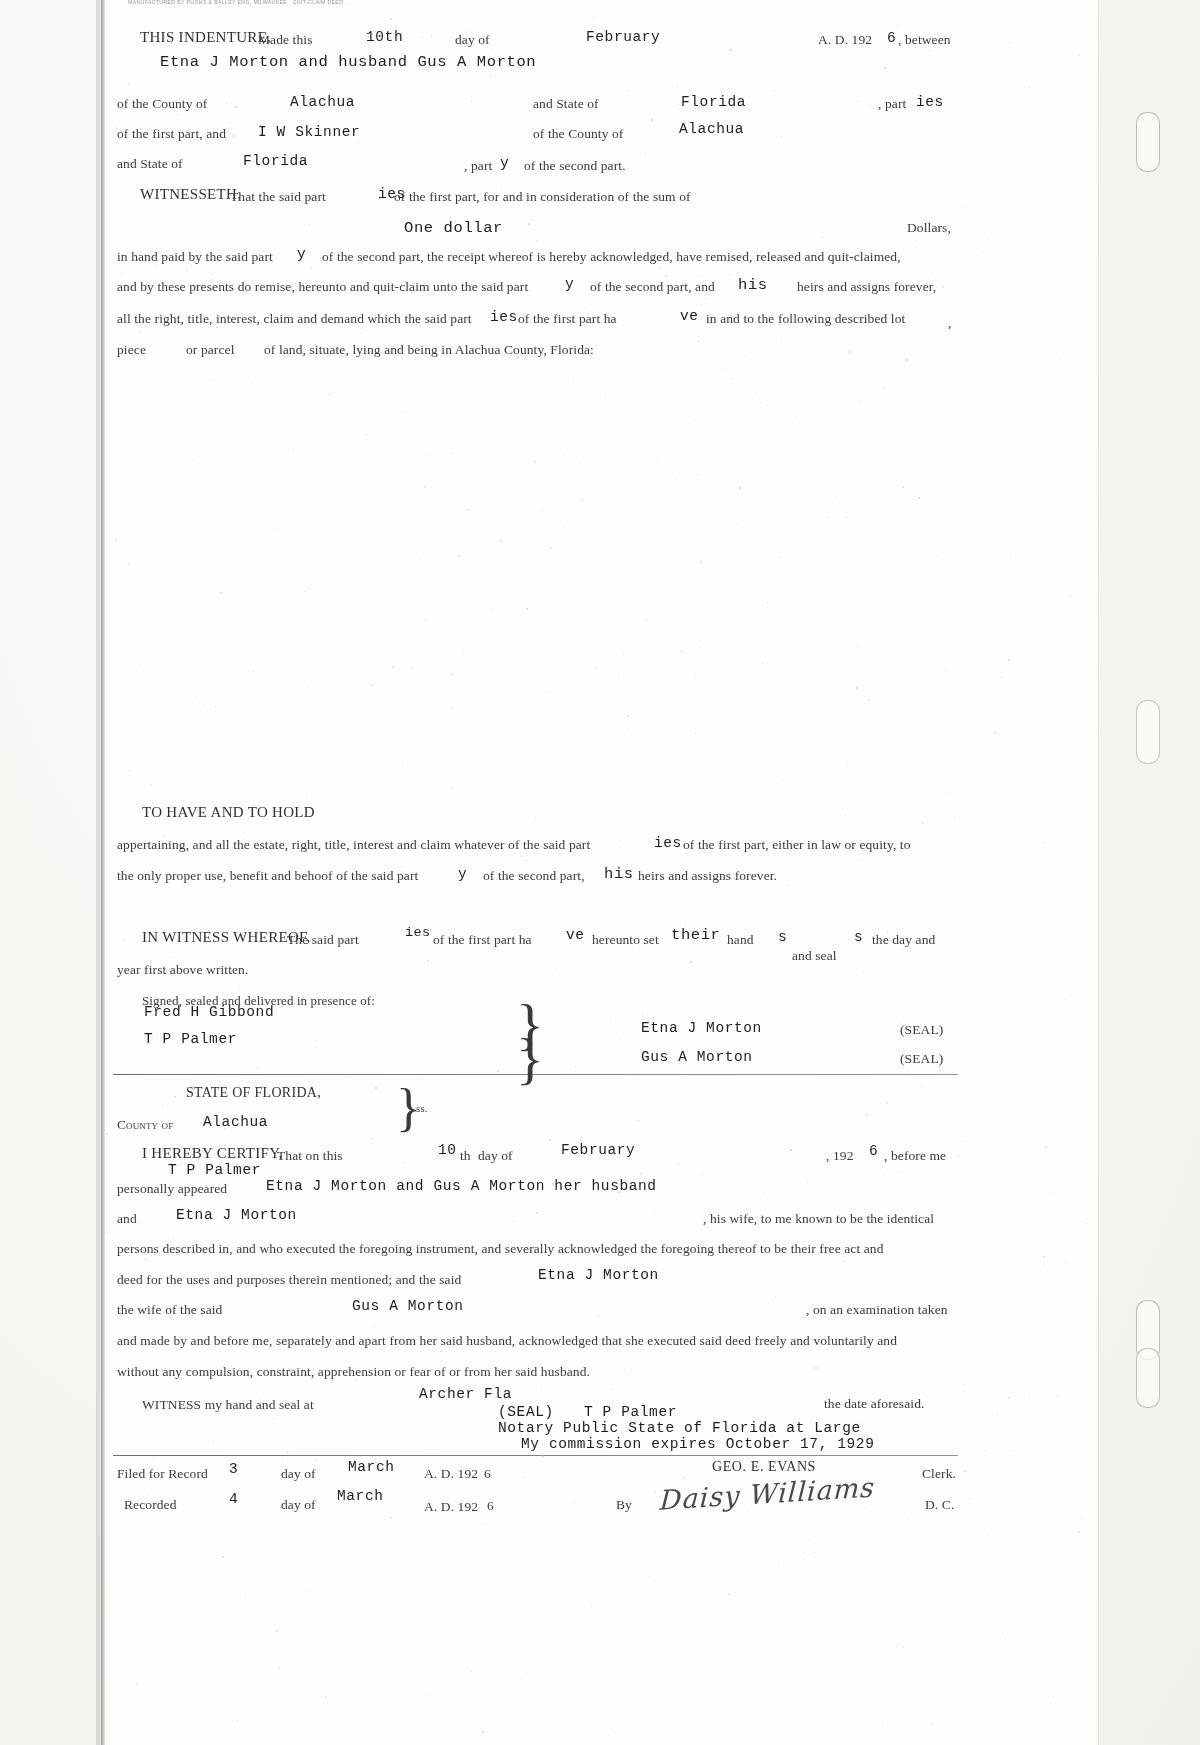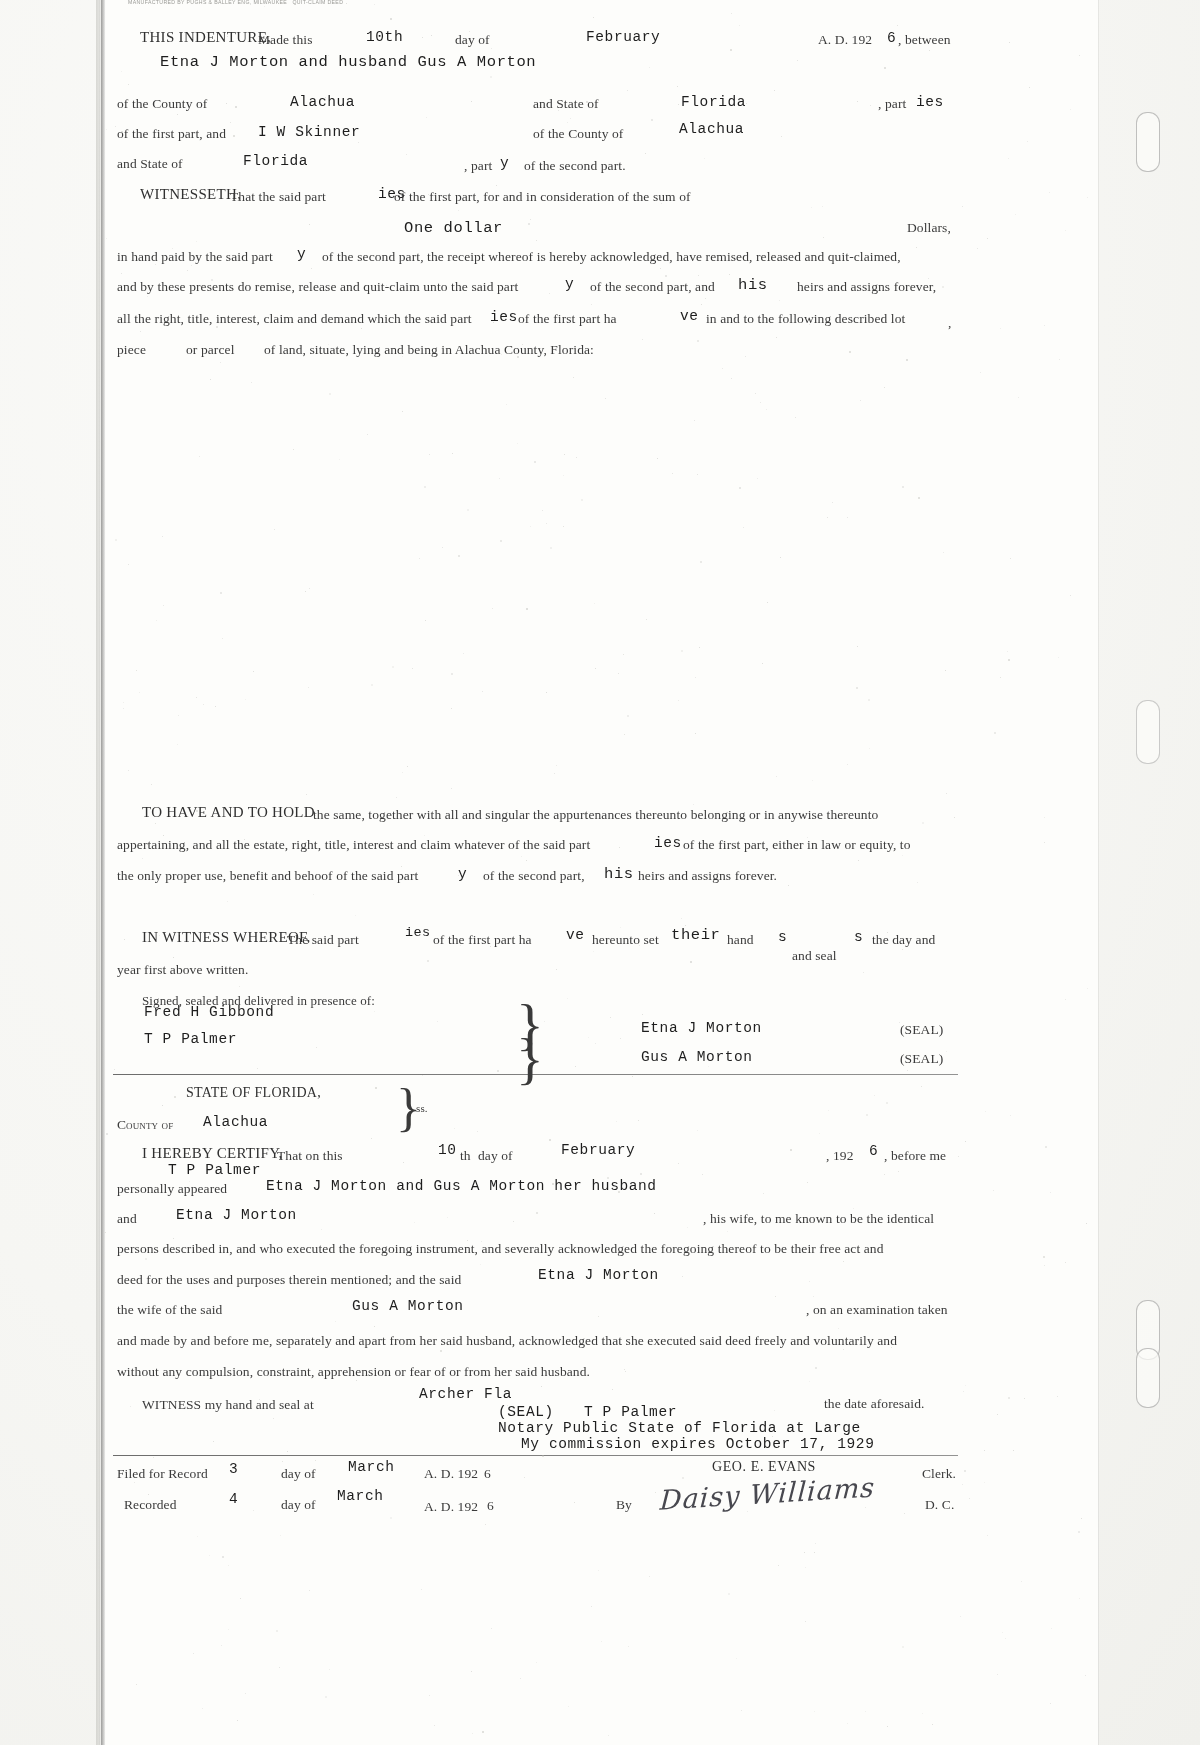--- a/index.html
+++ b/index.html
@@ -158,40 +158,39 @@
   <div class="tw" style="left:378px; top:186px;">ies</div>
   <div class="pr" style="left:394px; top:189px;">of the first part, for and in consideration of the sum of</div>
 
   <div class="tw big" style="left:404px; top:219px;">One dollar</div>
   <div class="pr" style="left:907px; top:220px;">Dollars,</div>
 
   <div class="pr" style="left:117px; top:249px;">in hand paid by the said part</div>
   <div class="tw" style="left:297px; top:246px;">y</div>
   <div class="pr" style="left:322px; top:249px;">of the second part, the receipt whereof is hereby acknowledged, have remised, released and quit-claimed,</div>
 
-  <div class="pr" style="left:117px; top:279px;">and by these presents do remise, release and quit-claim unto the said part</div>
+  <div class="pr" style="left:117px; top:279px;">and by these presents do remise, hereunto and quit-claim unto the said part</div>
   <div class="tw" style="left:565px; top:276px;">y</div>
   <div class="pr" style="left:590px; top:279px;">of the second part, and</div>
   <div class="tw big" style="left:738px; top:276px;">his</div>
   <div class="pr" style="left:797px; top:279px;">heirs and assigns forever,</div>
 
   <div class="pr" style="left:117px; top:311px;">all the right, title, interest, claim and demand which the said part</div>
   <div class="tw" style="left:490px; top:309px;">ies</div>
   <div class="pr" style="left:518px; top:311px;">of the first part ha</div>
   <div class="tw" style="left:680px; top:308px;">ve</div>
   <div class="pr" style="left:706px; top:311px;">in and to the following described lot</div>
   <div class="pr" style="left:948px; top:315px;">,</div>
 
   <div class="pr" style="left:117px; top:342px;">piece</div>
   <div class="pr" style="left:186px; top:342px;">or parcel</div>
   <div class="pr" style="left:264px; top:342px;">of land, situate, lying and being in Alachua County, Florida:</div>
 
 
   <div class="caps" style="left:142px; top:804px;">TO HAVE AND TO HOLD</div>
-  <div class="pr" style="left:313px; top:807px;">the same, together with all and singular the appurtenances thereunto belonging or in anywise thereunto</div>
 
   <div class="pr" style="left:117px; top:837px;">appertaining, and all the estate, right, title, interest and claim whatever of the said part</div>
   <div class="tw" style="left:654px; top:835px;">ies</div>
   <div class="pr" style="left:683px; top:837px;">of the first part, either in law or equity, to</div>
 
   <div class="pr" style="left:117px; top:868px;">the only proper use, benefit and behoof of the said part</div>
   <div class="tw" style="left:458px; top:866px;">y</div>
   <div class="pr" style="left:483px; top:868px;">of the second part,</div>
   <div class="tw big" style="left:604px; top:865px;">his</div>
   <div class="pr" style="left:638px; top:868px;">heirs and assigns forever.</div>

